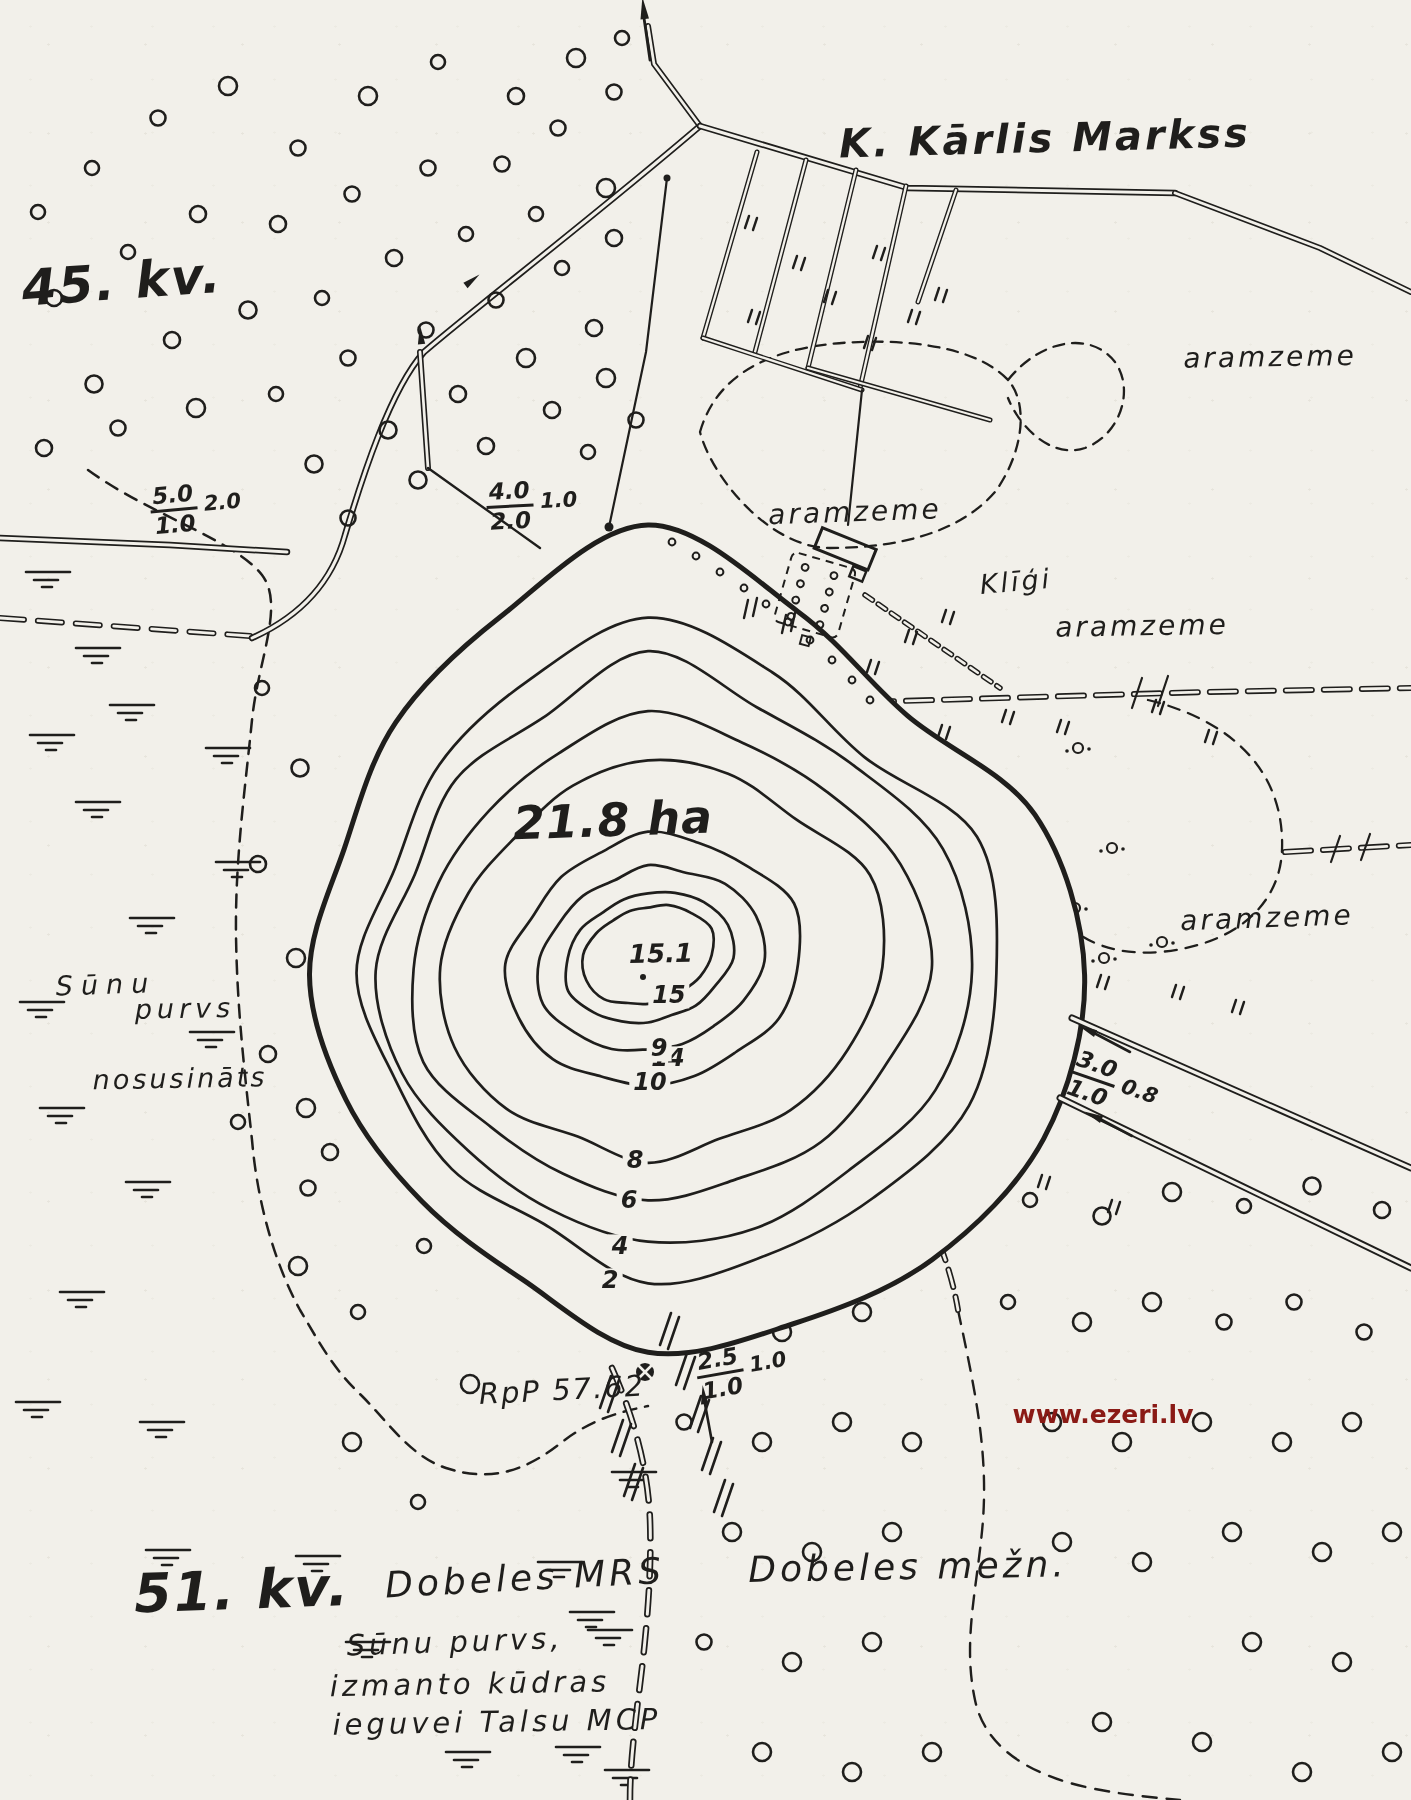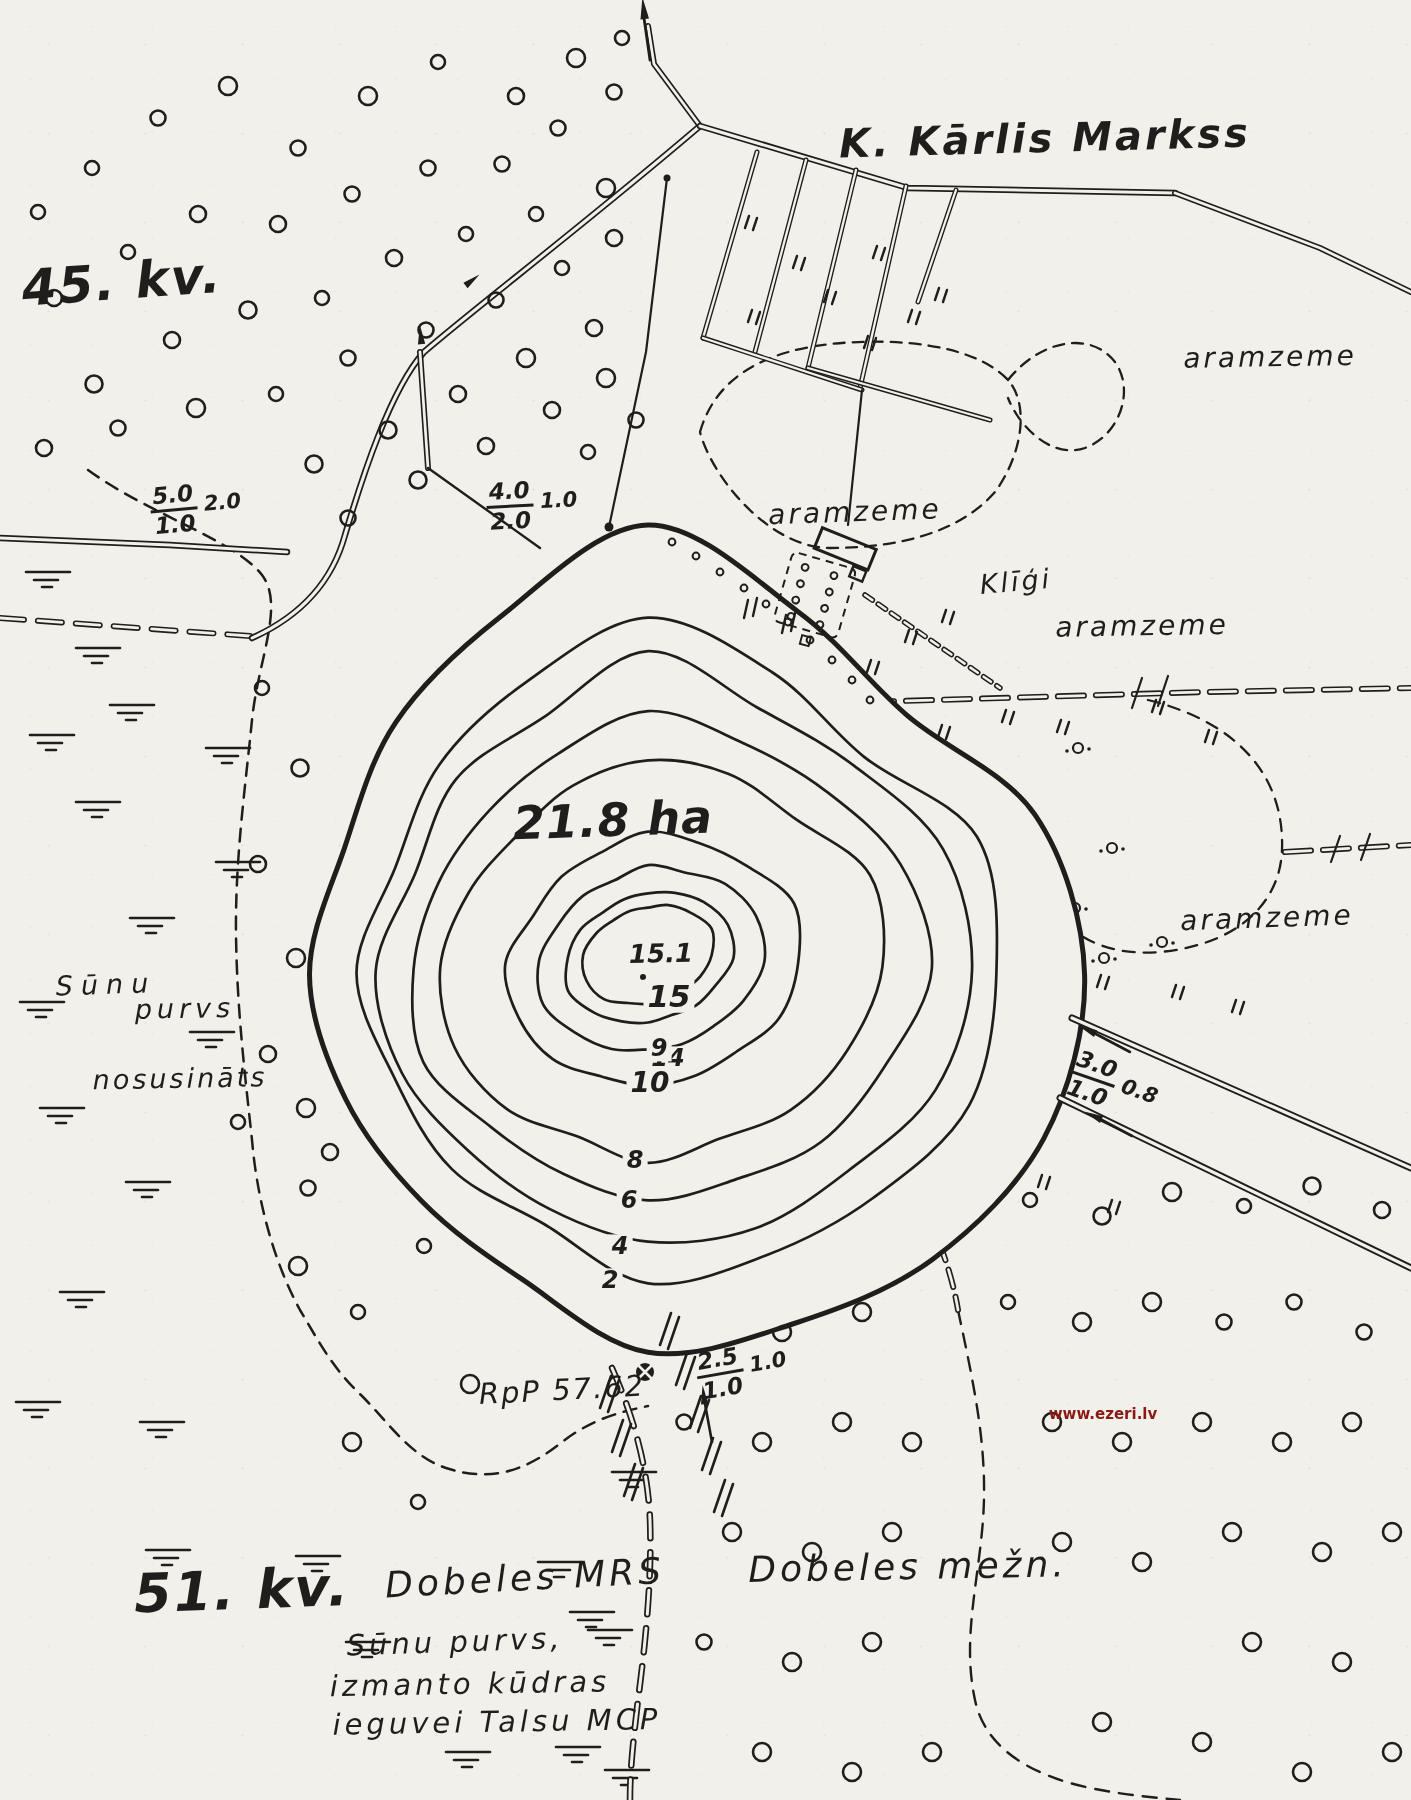--- a/index.html
+++ b/index.html
@@ -445,24 +445,24 @@
   <div class="label" style="left:122px;top:282px;font-size:50px;font-weight:700;letter-spacing:2px;transform:translate(-50%,-50%) rotate(-4deg);">45. kv.</div>
   <div class="label" style="left:1270px;top:357px;font-size:28px;letter-spacing:3px;transform:translate(-50%,-50%) rotate(-1deg);">aramzeme</div>
   <div class="label" style="left:855px;top:512px;font-size:28px;letter-spacing:3px;transform:translate(-50%,-50%) rotate(-2deg);">aramzeme</div>
   <div class="label" style="left:1142px;top:626px;font-size:28px;letter-spacing:3px;transform:translate(-50%,-50%) rotate(-1deg);">aramzeme</div>
   <div class="label" style="left:1267px;top:918px;font-size:28px;letter-spacing:3px;transform:translate(-50%,-50%) rotate(-2deg);">aramzeme</div>
   <div class="label" style="left:1016px;top:582px;font-size:27px;letter-spacing:3px;transform:translate(-50%,-50%) rotate(-5deg);">Klīģi</div>
 
   <div class="label" style="left:613px;top:820px;font-size:46px;font-weight:700;letter-spacing:1px;transform:translate(-50%,-50%) rotate(-2deg);">21.8 ha</div>
   <div class="label" style="left:661px;top:954px;font-size:26px;font-weight:600;transform:translate(-50%,-50%) rotate(-1deg);">15.1</div>
 
-  <div class="label depth" style="left:669px;top:996px;font-size:31px;transform:translate(-50%,-50%);">15</div>
+  <div class="label depth" style="left:669px;top:996px;font-size:24px;transform:translate(-50%,-50%);">15</div>
   <div class="label depth" style="left:668px;top:1059px;font-size:24px;transform:translate(-50%,-50%);">14</div>
   <div class="label depth" style="left:659px;top:1049px;font-size:24px;transform:translate(-50%,-50%);">9</div>
-  <div class="label depth" style="left:650px;top:1083px;font-size:28px;transform:translate(-50%,-50%);">10</div>
+  <div class="label depth" style="left:650px;top:1083px;font-size:24px;transform:translate(-50%,-50%);">10</div>
   <div class="label depth" style="left:635px;top:1161px;font-size:24px;transform:translate(-50%,-50%);">8</div>
   <div class="label depth" style="left:629px;top:1201px;font-size:24px;transform:translate(-50%,-50%);">6</div>
   <div class="label depth" style="left:620px;top:1247px;font-size:24px;transform:translate(-50%,-50%);">4</div>
   <div class="label depth" style="left:610px;top:1281px;font-size:24px;transform:translate(-50%,-50%);">2</div>
 
   <div class="label" style="left:106px;top:985px;font-size:27px;letter-spacing:8px;transform:translate(-50%,-50%) rotate(-2deg);">Sūnu</div>
   <div class="label" style="left:185px;top:1009px;font-size:27px;letter-spacing:5px;transform:translate(-50%,-50%) rotate(-1deg);">purvs</div>
   <div class="label" style="left:180px;top:1079px;font-size:27px;letter-spacing:3px;transform:translate(-50%,-50%) rotate(-1deg);">nosusināts</div>
 
   <div class="spec" style="left:196px;top:508px;font-size:23px;transform:translate(-50%,-50%) rotate(-5deg);">
@@ -494,14 +494,14 @@
     <span class="side">1.0</span>
   </div>
 
   <div class="label" style="left:562px;top:1390px;font-size:29px;letter-spacing:2px;transform:translate(-50%,-50%) rotate(-3deg);">RpP 57.62</div>
   <div class="label" style="left:242px;top:1591px;font-size:54px;font-weight:700;letter-spacing:2px;transform:translate(-50%,-50%) rotate(-2deg);">51. kv.</div>
   <div class="label" style="left:525px;top:1578px;font-size:36px;letter-spacing:4px;transform:translate(-50%,-50%) rotate(-3deg);">Dobeles MRS</div>
   <div class="label" style="left:908px;top:1567px;font-size:36px;letter-spacing:4px;transform:translate(-50%,-50%) rotate(-1deg);">Dobeles mežn.</div>
   <div class="label" style="left:455px;top:1642px;font-size:29px;letter-spacing:4px;transform:translate(-50%,-50%) rotate(-2deg);">Sūnu purvs,</div>
   <div class="label" style="left:470px;top:1684px;font-size:29px;letter-spacing:4px;transform:translate(-50%,-50%) rotate(-1deg);">izmanto kūdras</div>
   <div class="label" style="left:497px;top:1722px;font-size:29px;letter-spacing:4px;transform:translate(-50%,-50%) rotate(-1deg);">ieguvei Talsu MCP</div>
-  <div class="label wm" style="left:1103px;top:1415px;font-size:15px;color:#8a1a15;transform:translate(-50%,-50%);">www.ezeri.lv</div>
+  <div class="label wm" style="left:1103px;top:1415px;font-size:25px;color:#8a1a15;transform:translate(-50%,-50%);">www.ezeri.lv</div>
 </div>
 
 </body></html>

